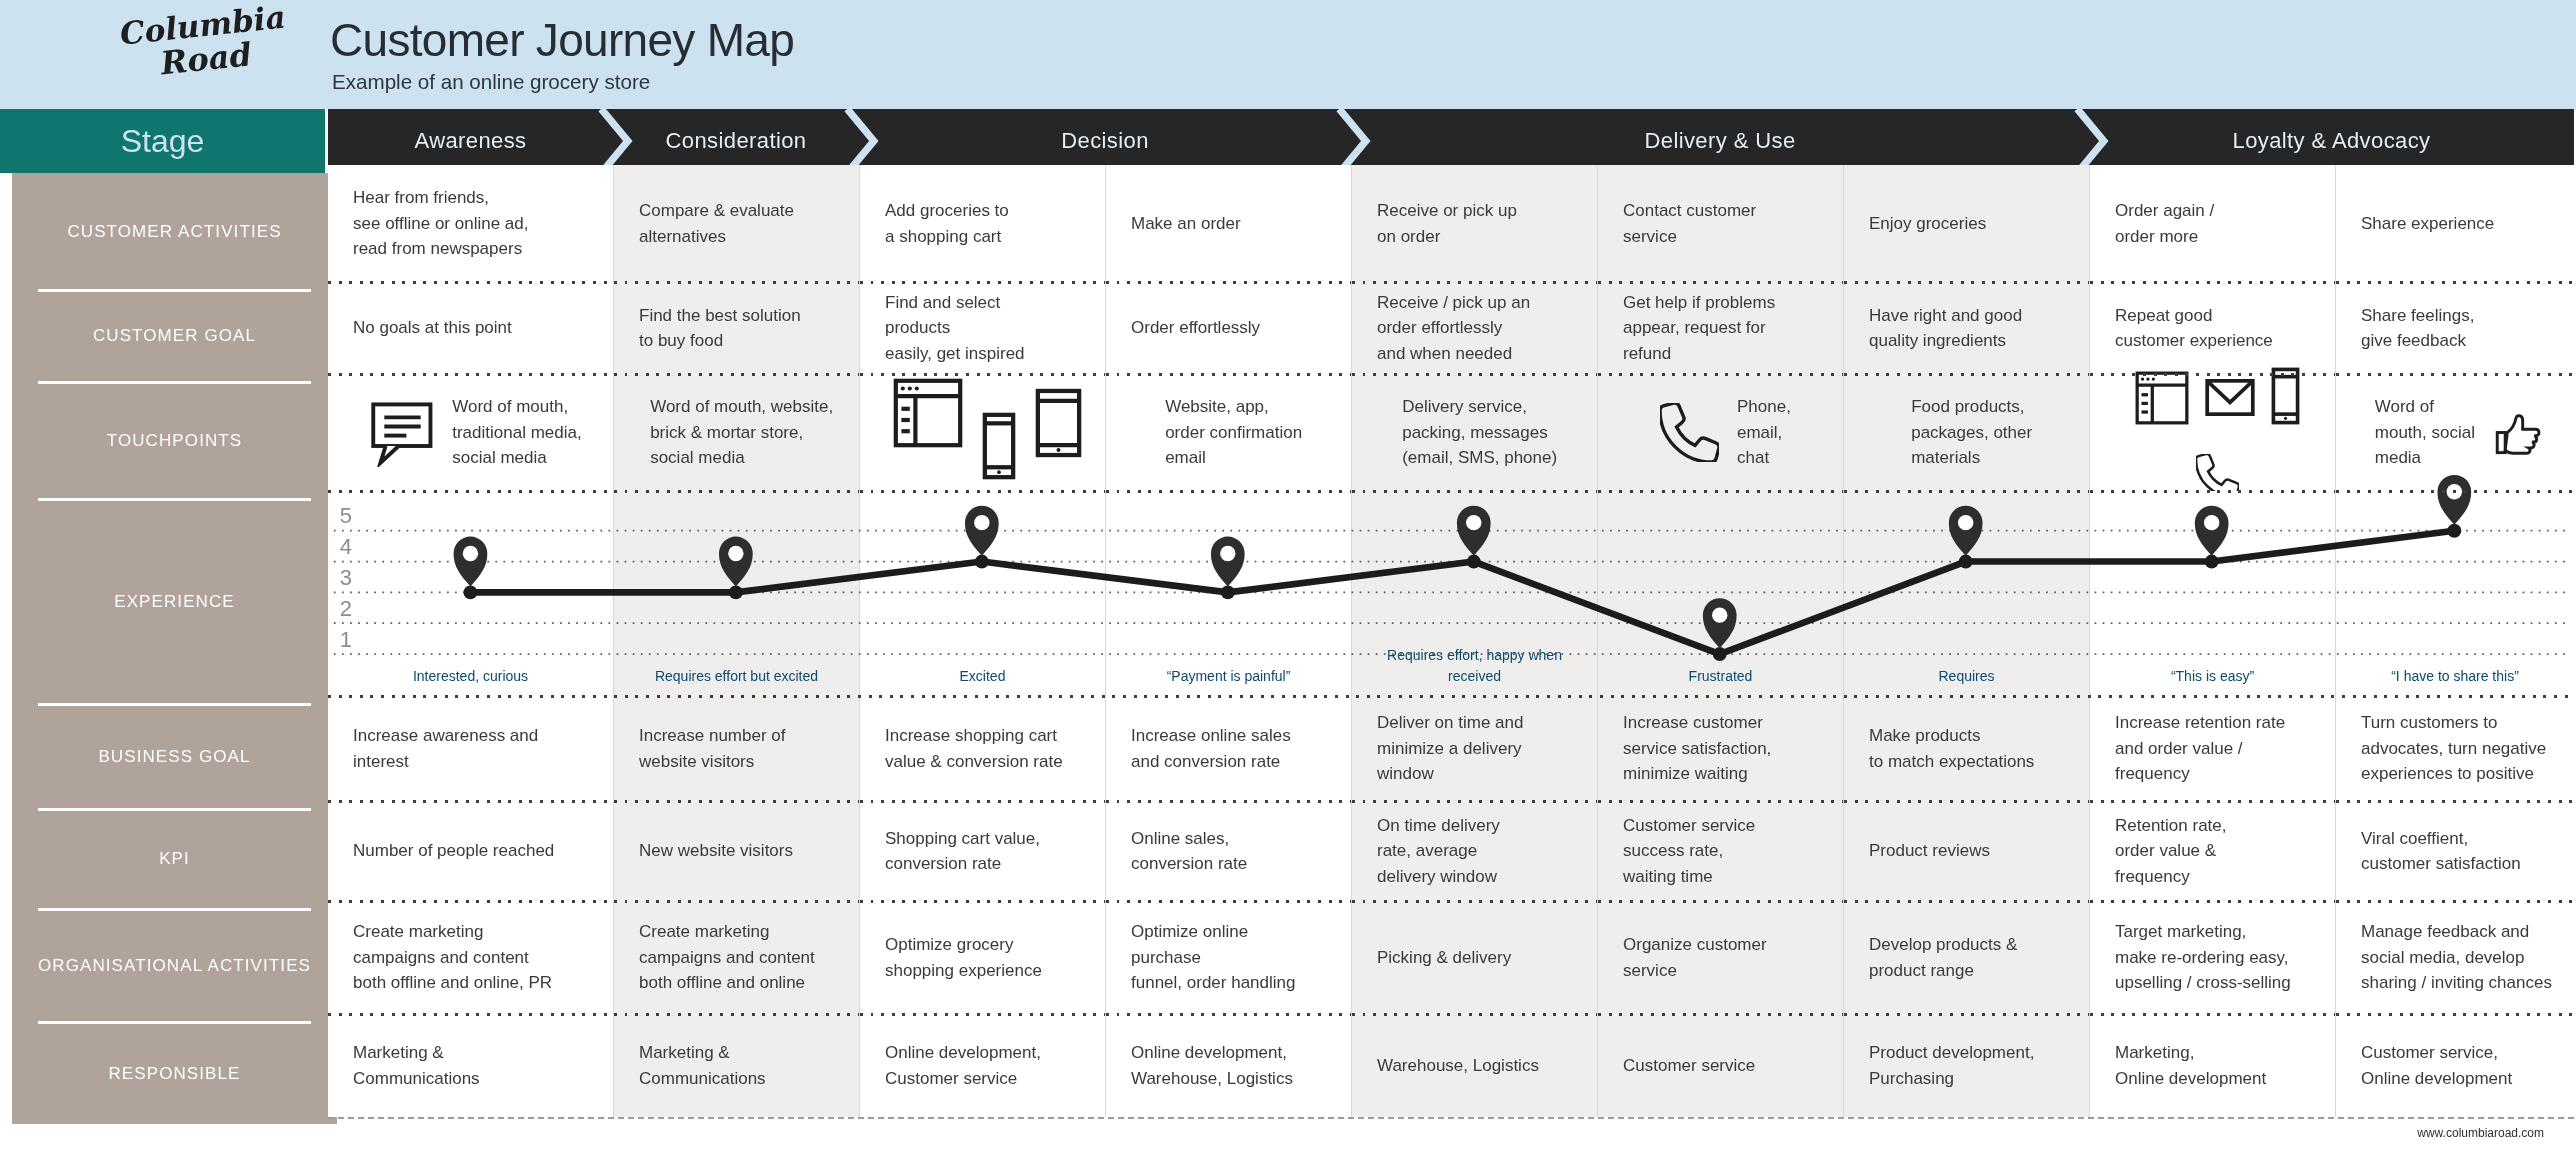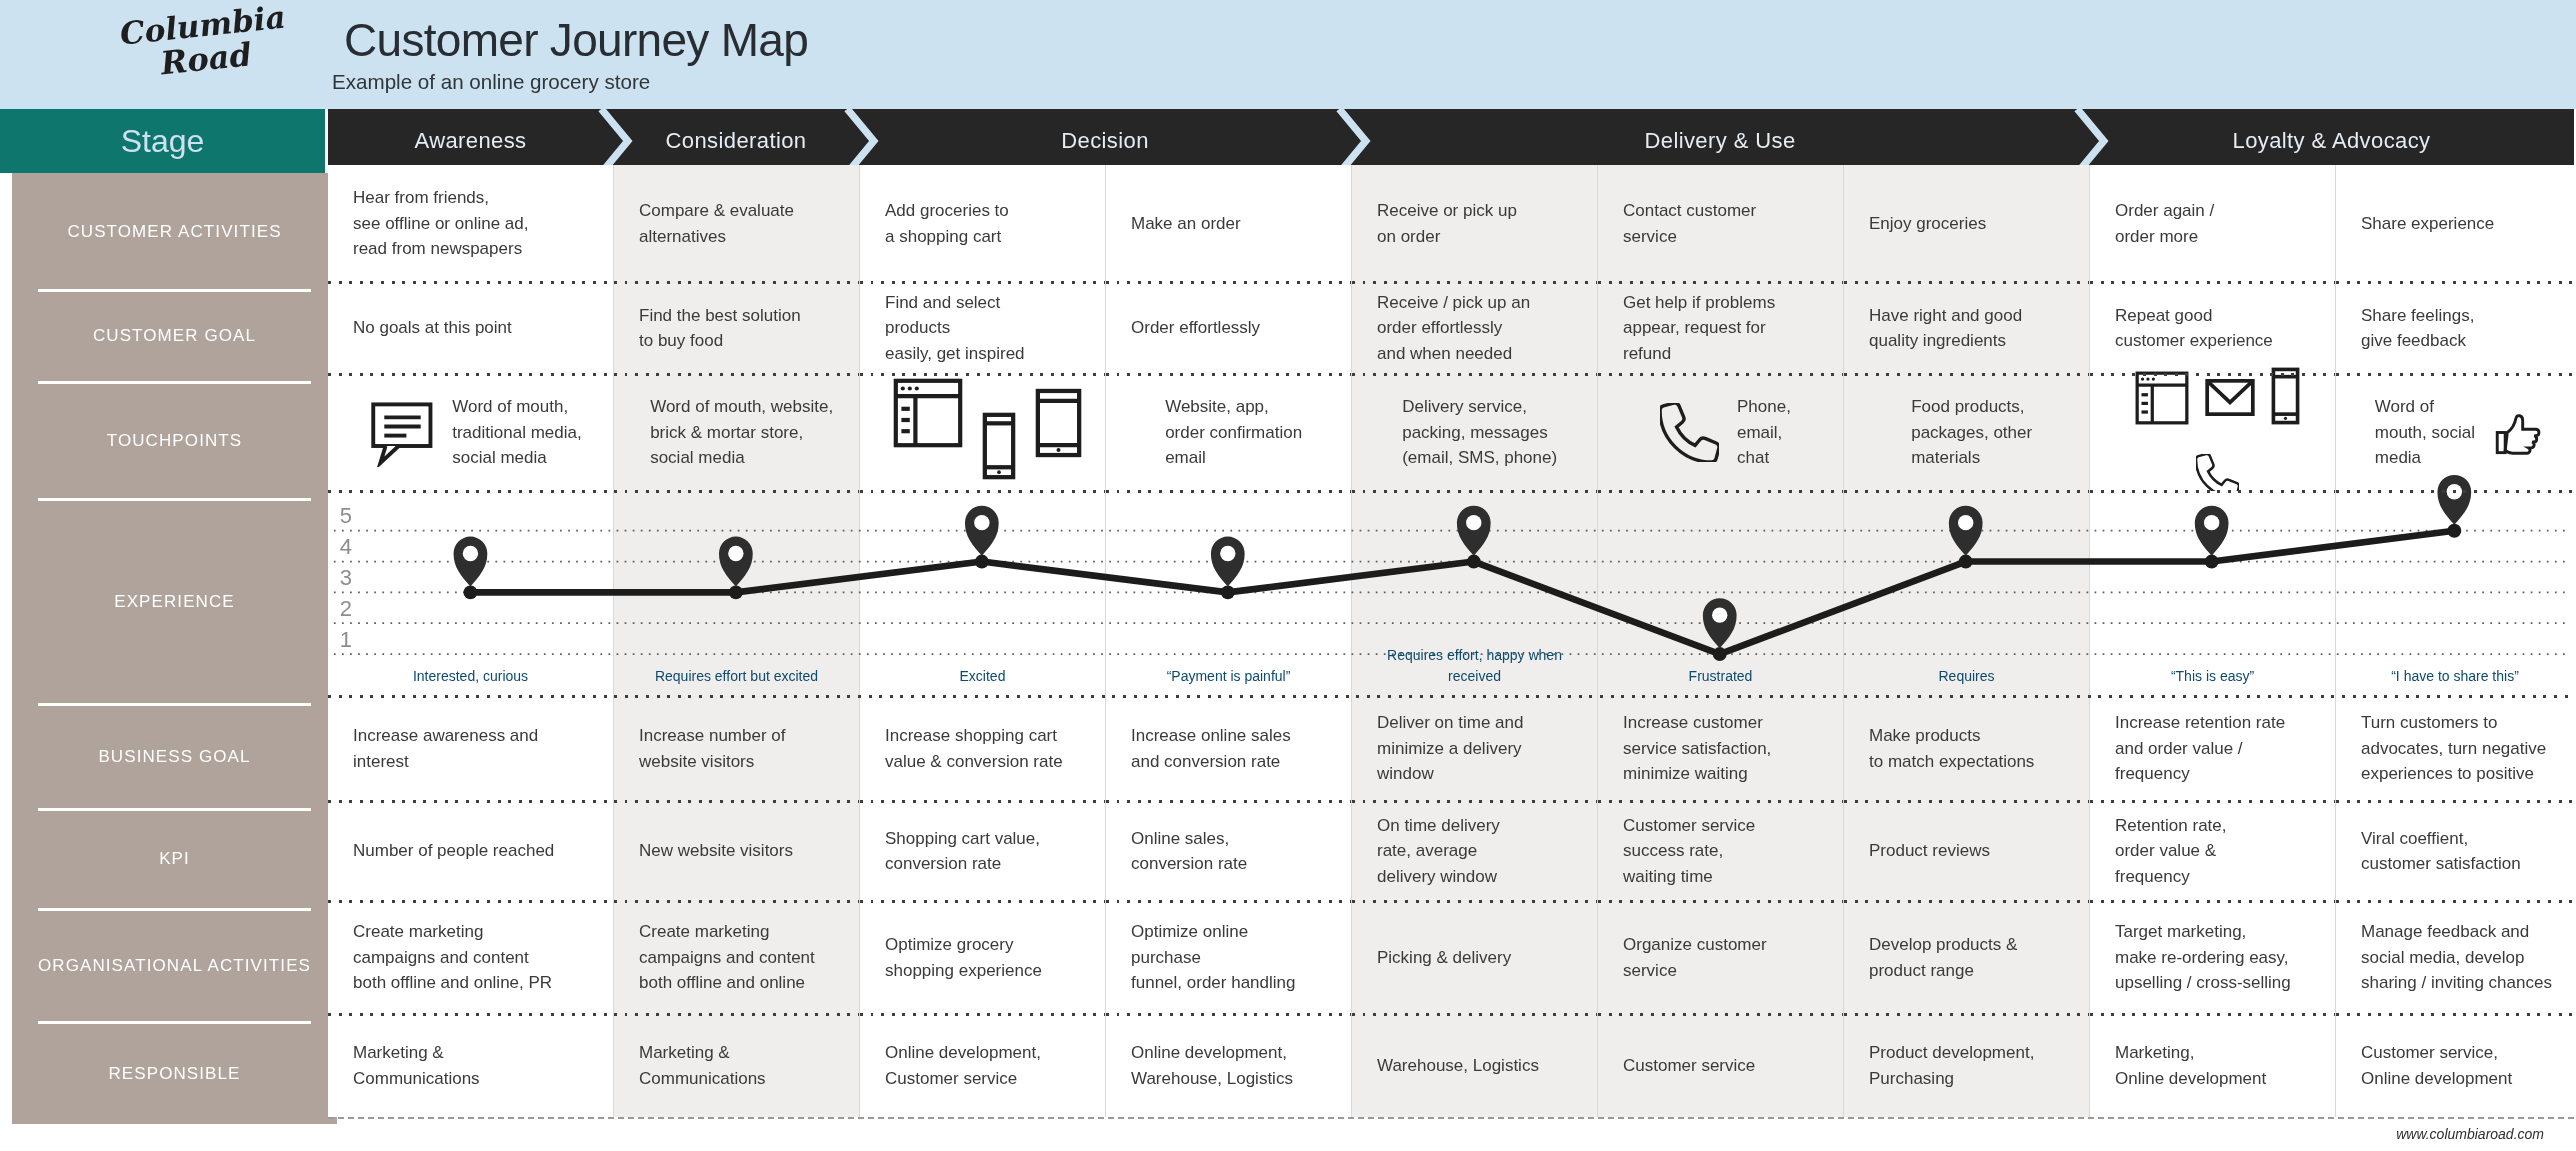--- a/index.html
+++ b/index.html
@@ -4,21 +4,21 @@
 <style>
   html,body{margin:0;padding:0;background:#fff;}
   body{font-family:"Liberation Sans",sans-serif;width:2576px;height:1151px;position:relative;overflow:hidden;color:#3a3a3a;}
 
   
   .header{position:absolute;left:0;top:0;width:2576px;height:109px;background:#cde2f1;}
   .logo{position:absolute;left:109px;top:10.3px;width:191px;text-align:center;transform:rotate(-6deg);
         font-family:"DejaVu Serif",serif;font-style:italic;font-weight:bold;color:#1e1e1e;line-height:1.0;}
   .logo .l1{font-size:31px;display:block;}
   .logo .l2{font-size:32px;display:block;margin-top:1.5px;}
-  .title{position:absolute;left:330px;top:13.2px;font-size:46px;letter-spacing:-0.7px;color:#272d33;margin-left:14px;}
+  .title{position:absolute;left:330px;top:13.2px;font-size:46px;letter-spacing:-0.7px;color:#272d33;}
   .subtitle{position:absolute;left:332px;top:70px;font-size:20.6px;color:#30353a;}
 
   
   .stagebar{position:absolute;left:0;top:109px;width:2576px;height:64px;background:#fff;}
   .stage-side{position:absolute;left:0;top:0;width:325px;height:64px;background:#0f766e;display:flex;align-items:center;justify-content:center;
               color:#cde2f1;font-size:32px;}
   .stage-cols{position:absolute;left:328px;top:0;width:2246px;height:64px;background:#262626;display:flex;}
   .stage-seg{display:flex;align-items:center;justify-content:center;color:#e4ecf4;font-size:22px;letter-spacing:0.4px;}
   .chev{position:absolute;top:0;}
 
@@ -46,21 +46,21 @@
   .cluster{display:flex;flex-wrap:wrap;width:167px;gap:11.7px 16px;align-items:center;justify-content:center;}
 
   
   .exp-span{grid-column:1/-1;position:relative;padding:0;display:block;}
   .stripes{position:absolute;inset:0;display:flex;}
   .stripe{position:relative;height:100%;box-sizing:border-box;}
   .stripe.bl{border-left:1.5px solid #d9d8d5}
   .exp-label{position:absolute;left:3%;right:3%;bottom:8.8px;text-align:center;font-size:14px;color:#0c4a6e;}
   #expsvg{position:absolute;left:0;top:0;z-index:5;overflow:visible;}
 
-  .footer-url{position:absolute;right:32px;top:1126px;font-size:14px;color:#2e2e2e;font-style:italic;}
+  .footer-url{position:absolute;right:32px;top:1126px;font-size:12px;color:#2e2e2e;}
 </style>
 </head>
 <body>
 
 <div class="header">
   <div class="logo">
     <span class="l1">Columbia</span>
     <span class="l2">Road</span>
   </div>
   <div class="title">Customer Journey Map</div>

